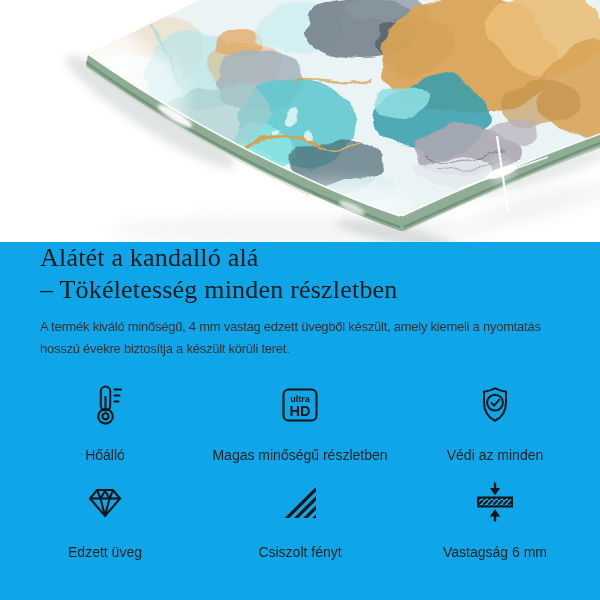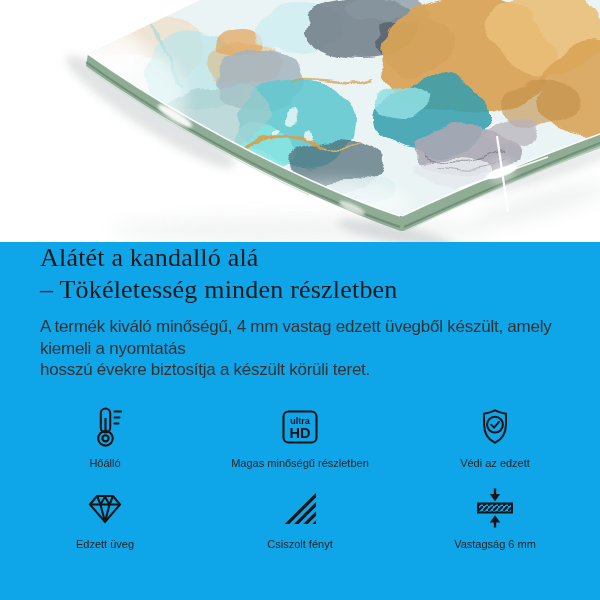--- a/index.html
+++ b/index.html
@@ -10,29 +10,29 @@
   }
   .page{width:600px;height:600px;position:relative;background:#0ea5e9;}
   .hero{position:relative;width:600px;height:242px;background:#fff;}
   .hero svg{display:block;}
   .content{padding:0 40px;}
   h1{
     font-family:"Liberation Serif", serif;
     font-weight:400;font-size:26px;line-height:32px;
     color:#1a1a1a;margin:0;letter-spacing:0.2px;
   }
-  .lead{margin-top:10px;color:#333333;font-size:17px;line-height:21.5px;letter-spacing:-0.25px;}
+  .lead{margin-top:10px;color:#333333;font-size:13px;line-height:21.5px;letter-spacing:-0.25px;}
   .features{
     margin-top:24px;display:grid;
     grid-template-columns:130px 260px 130px;
     justify-content:space-between;row-gap:17px;
   }
-  .feature{display:flex;flex-direction:column;align-items:center;}
+  .feature{display:flex;flex-direction:column;align-items:center;gap:12px;}
   .icon-box{height:44px;display:flex;align-items:center;justify-content:center;}
-  .feature-label{margin-top:8px;font-size:11px;color:#242424;white-space:nowrap;}
+  .feature-label{margin-top:8px;font-size:14px;color:#242424;white-space:nowrap;}
   .ic{stroke:#161616;fill:none;stroke-width:2.1;}
 </style>
 </head>
 <body>
 
 <div class="page">
 
   <div class="hero">
     <svg width="600" height="242" viewBox="0 0 600 242">
       <defs>
@@ -173,21 +173,21 @@
       </div>
 
       <div class="feature">
         <div class="icon-box">
           <svg width="42" height="42" viewBox="0 0 44 44">
             <path d="M22 4.5 C25.5 6.2 29.5 7.4 33.5 8 L33.5 19 C33.5 28.5 29 35 22 38.5 C15 35 10.5 28.5 10.5 19 L10.5 8 C14.5 7.4 18.5 6.2 22 4.5 Z" class="ic"></path>
             <circle cx="22" cy="19.5" r="8.3" class="ic"></circle>
             <path d="M18.2 19.8 l2.8 2.8 l5.2 -6" class="ic" stroke-linecap="round" stroke-linejoin="round"></path>
           </svg>
         </div>
-        <div class="feature-label">Védi az edzett</div>
+        <div class="feature-label">Védi az minden</div>
       </div>
 
       <div class="feature">
         <div class="icon-box">
           <svg width="40" height="40" viewBox="0 0 40 40">
             <g class="ic" stroke-width="1.9" stroke-linejoin="miter">
               <path d="M12 8 H28 L35 16.5 L20 34 L5 16.5 Z"></path>
               <path d="M5 16.5 H35"></path>
               <path d="M12 8 L15.5 16.5 M28 8 L24.5 16.5 M15.5 16.5 L20 8.8 L24.5 16.5 M15.5 16.5 L20 34 M24.5 16.5 L20 34"></path>
             </g>

